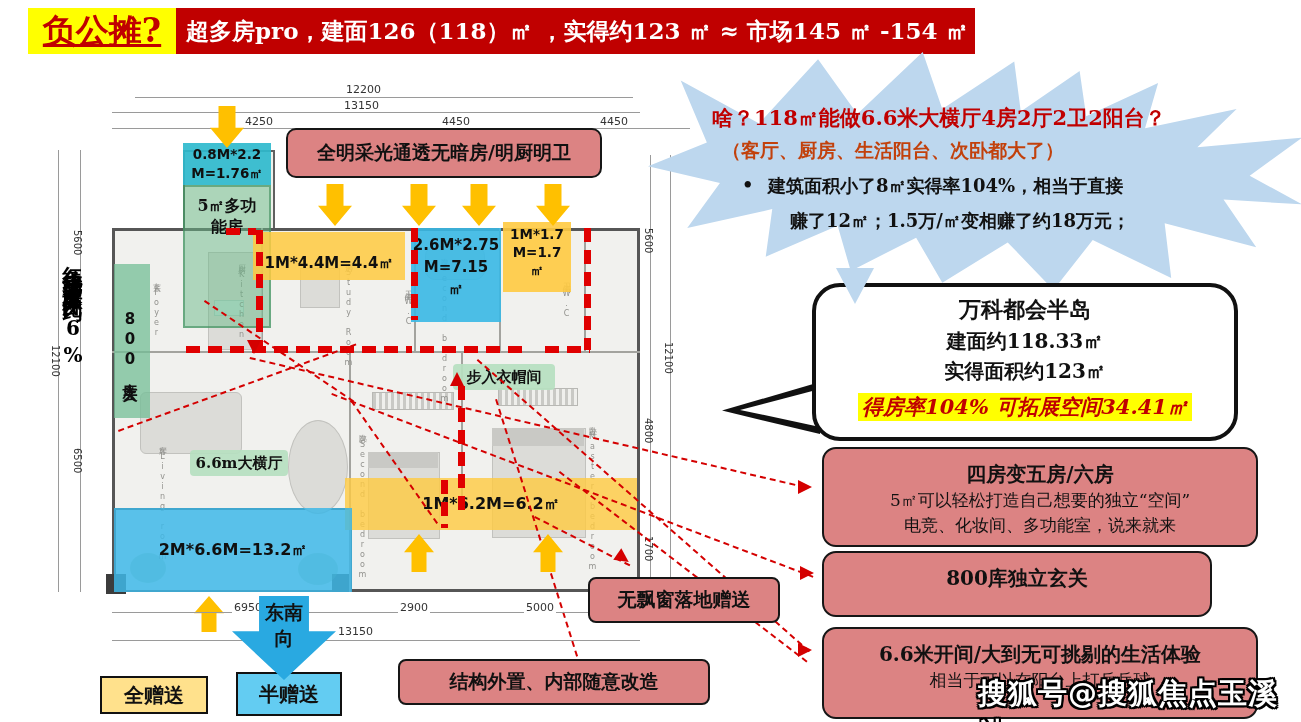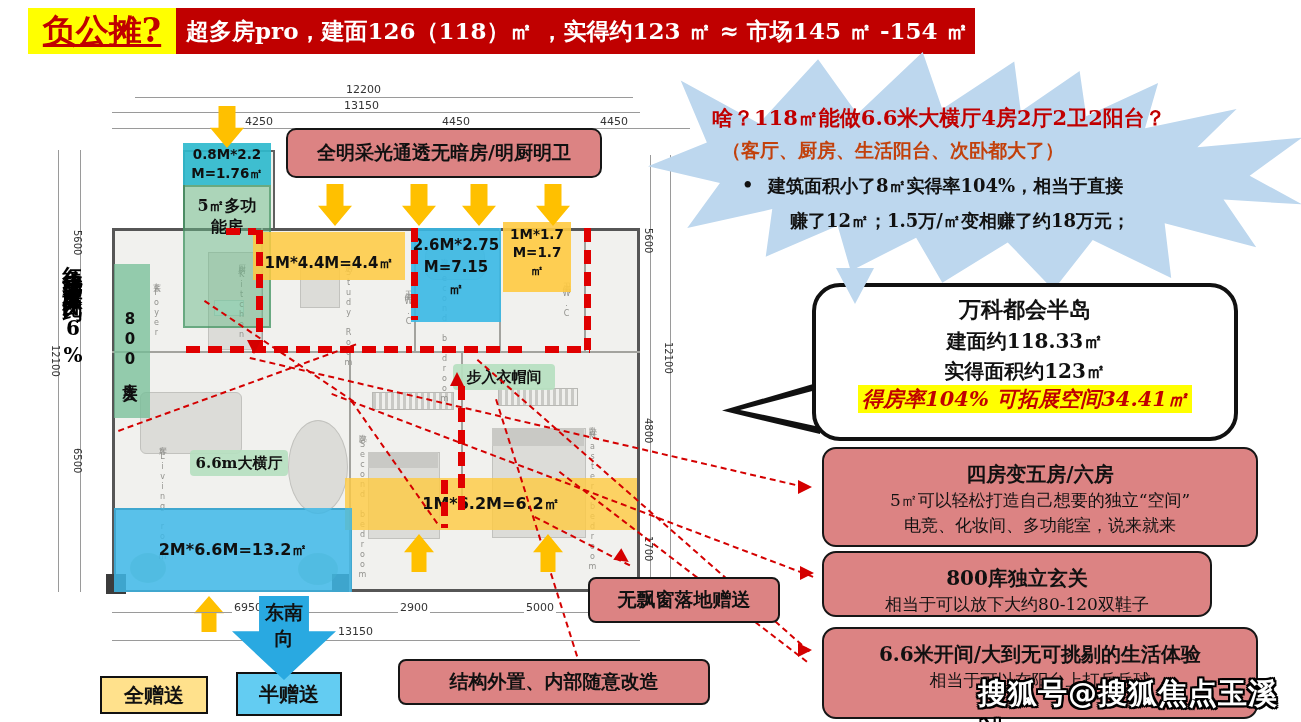--- a/index.html
+++ b/index.html
@@ -185,32 +185,31 @@
   <div class="abs serif" style="left:742px;top:174px;font-size:18px;font-weight:bold;color:#111;">•</div>
   <div class="abs serif" style="left:768px;top:174px;width:430px;font-size:18px;font-weight:bold;color:#111;">建筑面积小了8㎡实得率104%，相当于直接</div>
   <div class="abs serif" style="left:790px;top:209px;width:420px;font-size:18px;font-weight:bold;color:#111;">赚了12㎡；1.5万/㎡变相赚了约18万元；</div>
 
   <div class="abs" style="left:722px;top:382px;width:98px;height:52px;background:#111;clip-path:polygon(100% 0,0 55%,100% 100%);"></div>
   <div class="abs" style="left:740px;top:389px;width:80px;height:38px;background:#fff;clip-path:polygon(100% 0,0 55%,100% 100%);"></div>
   <div class="abs" style="left:812px;top:283px;width:426px;height:158px;background:#fff;border:4px solid #111;border-radius:28px;box-sizing:border-box;text-align:center;padding-top:8px;">
     <div class="serif" style="font-size:22px;font-weight:bold;color:#111;">万科都会半岛</div>
     <div class="serif" style="font-size:20px;font-weight:bold;color:#111;margin-top:3px;">建面约118.33㎡</div>
     <div class="serif" style="font-size:20px;font-weight:bold;color:#111;margin-top:3px;">实得面积约123㎡</div>
-    <div class="serif" style="display:inline-block;margin-top:0;background:#FFFF00;color:#C00000;font-size:21px;font-weight:bold;font-style:italic;padding:0 4px;">得房率104% 可拓展空间34.41㎡</div>
+    <div class="serif" style="display:inline-block;margin-top:8px;background:#FFFF00;color:#C00000;font-size:21px;font-weight:bold;font-style:italic;padding:0 4px;">得房率104% 可拓展空间34.41㎡</div>
   </div>
   <div class="abs" style="left:836px;top:268px;width:38px;height:36px;background:#BDD7EE;clip-path:polygon(0 0,100% 0,50% 100%);"></div>
 
   <div class="abs benefit" style="left:822px;top:447px;width:432px;height:96px;">
     <div class="t">四房变五房/六房</div>
     <div class="b prelines">5㎡可以轻松打造自己想要的独立“空间”
 电竞、化妆间、多功能室，说来就来</div>
   </div>
   <div class="abs benefit" style="left:822px;top:551px;width:386px;height:62px;">
     <div class="t">800库独立玄关</div>
-    <div class="b prelines">相当于可以放下大约80-120双鞋子</div>
   </div>
   <div class="abs benefit" style="left:822px;top:627px;width:432px;height:88px;">
     <div class="t">6.6米开间/大到无可挑剔的生活体验</div>
     <div class="b prelines">相当于可以在阳台上打乒乓球</div>
   </div>
 
   <div class="abs pink" style="left:588px;top:577px;width:188px;height:42px;font-size:19px;line-height:40px;border-radius:8px;">无飘窗落地赠送</div>
   <div class="abs serif" style="left:100px;top:676px;width:108px;height:38px;background:#FFE18C;border:2px solid #111;box-sizing:border-box;text-align:center;font-size:20px;font-weight:bold;line-height:34px;color:#111;">全赠送</div>
 
   <div class="abs pink" style="left:398px;top:659px;width:308px;height:42px;font-size:19px;line-height:40px;border-radius:8px;">结构外置、内部随意改造</div>

